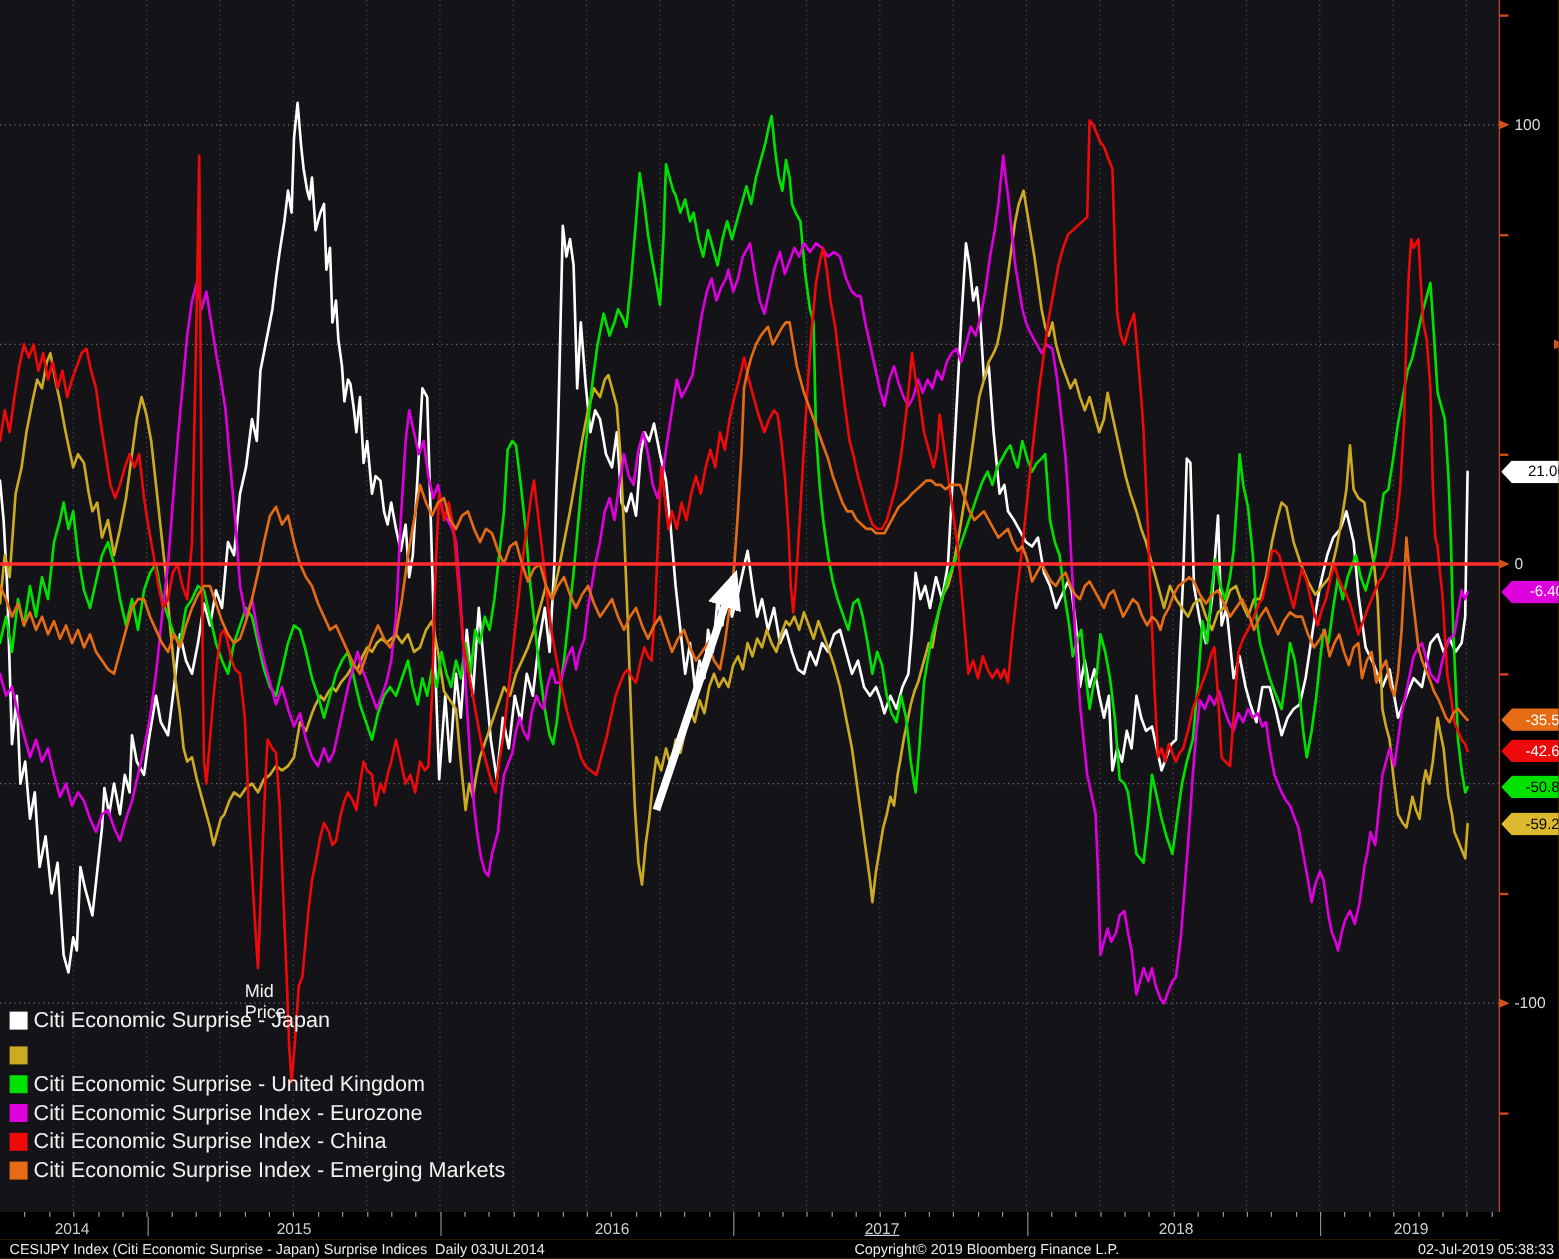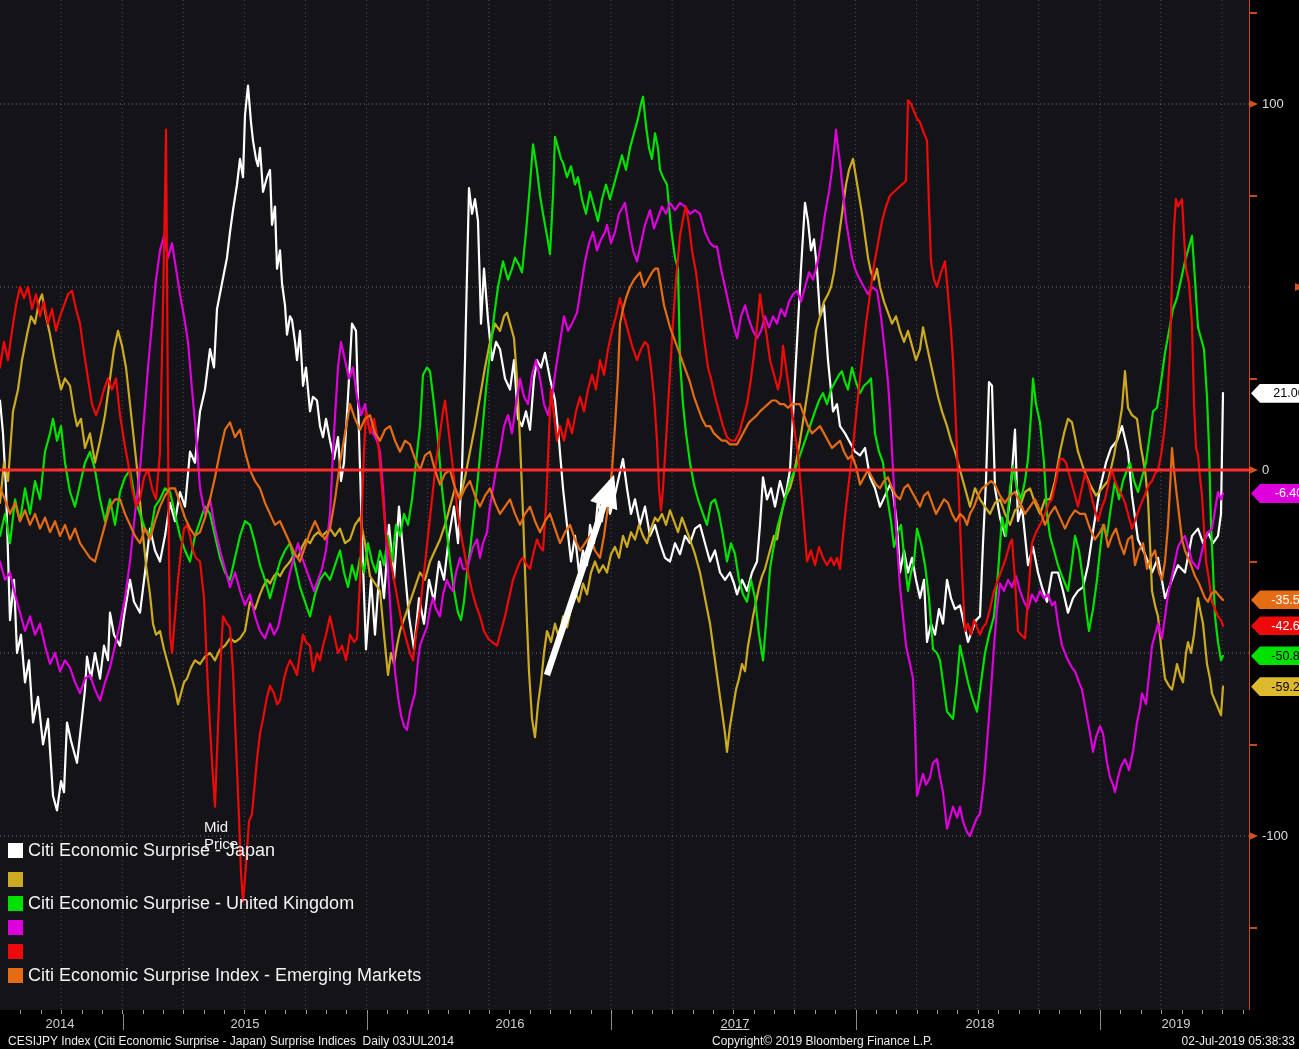--- a/index.html
+++ b/index.html
@@ -131,23 +131,25 @@
       </div>
     <div class="legend-row" style="top:50px">
       <span class="swatch" style="background: rgb(204, 170, 34);"></span>
       </div>
     <div class="legend-row" style="top:74px">
       <span class="swatch" style="background: rgb(0, 225, 0);"></span>
       <span class="lbl">Citi Economic Surprise - United Kingdom</span>
       </div>
     <div class="legend-row" style="top:98px">
       <span class="swatch" style="background: rgb(221, 0, 221);"></span>
+      <span class="lbl">Citi Economic Surprise Index - Eurozone</span>
       </div>
     <div class="legend-row" style="top:122px">
       <span class="swatch" style="background: rgb(238, 10, 10);"></span>
+      <span class="lbl">Citi Economic Surprise Index - China</span>
       </div>
     <div class="legend-row" style="top:146px">
       <span class="swatch" style="background: rgb(229, 108, 21);"></span>
       <span class="lbl">Citi Economic Surprise Index - Emerging Markets</span>
       </div>
   </div>
 
   <div id="xaxis">
     <span class="year-label" style="left: 60px;">2014</span>
     <span class="year-label" style="left: 245px;">2015</span>

